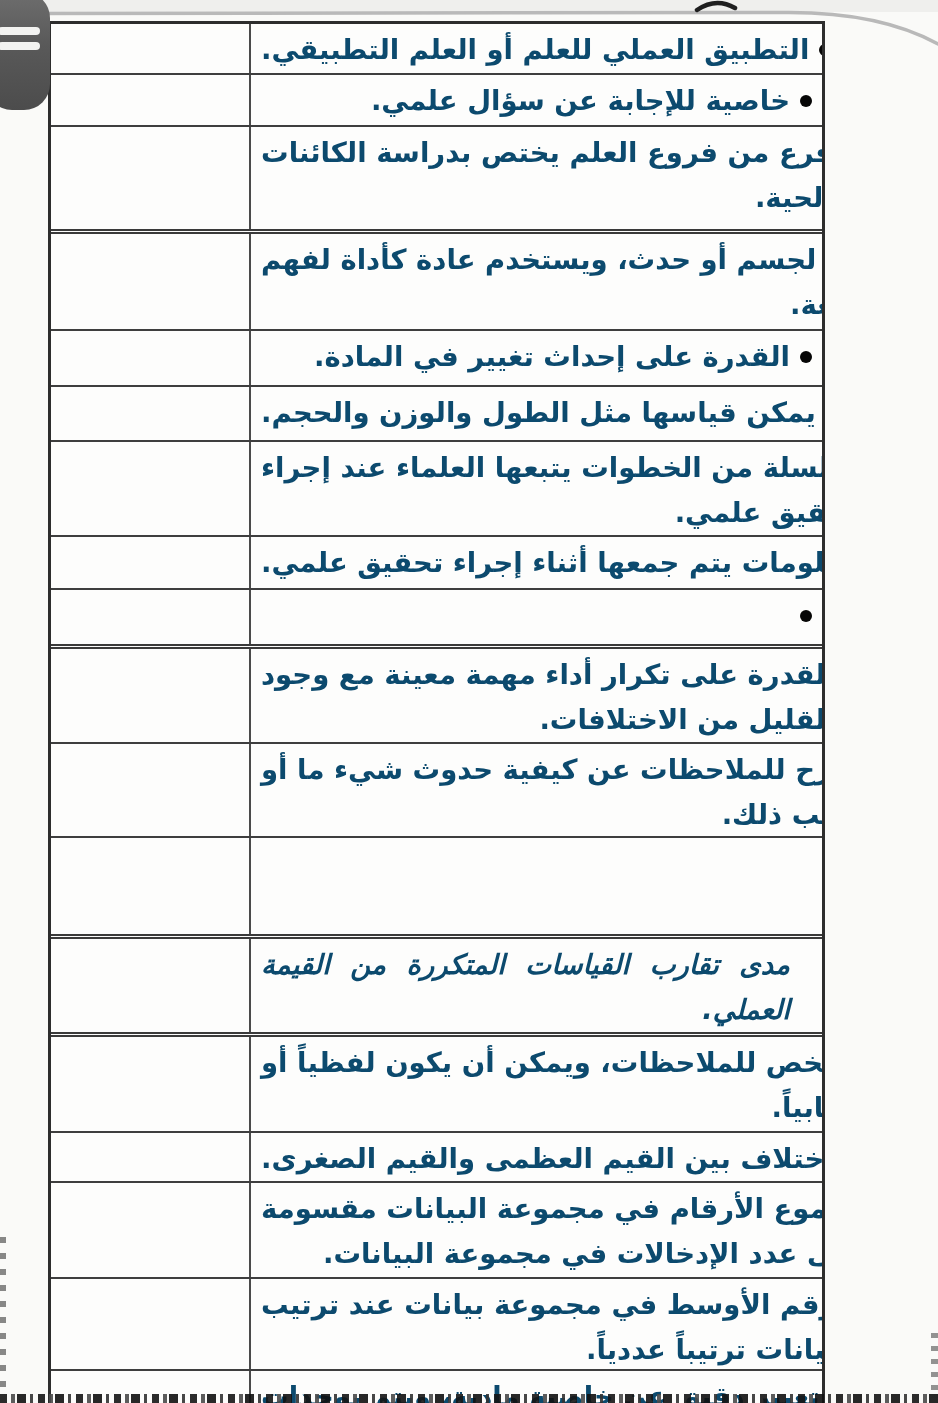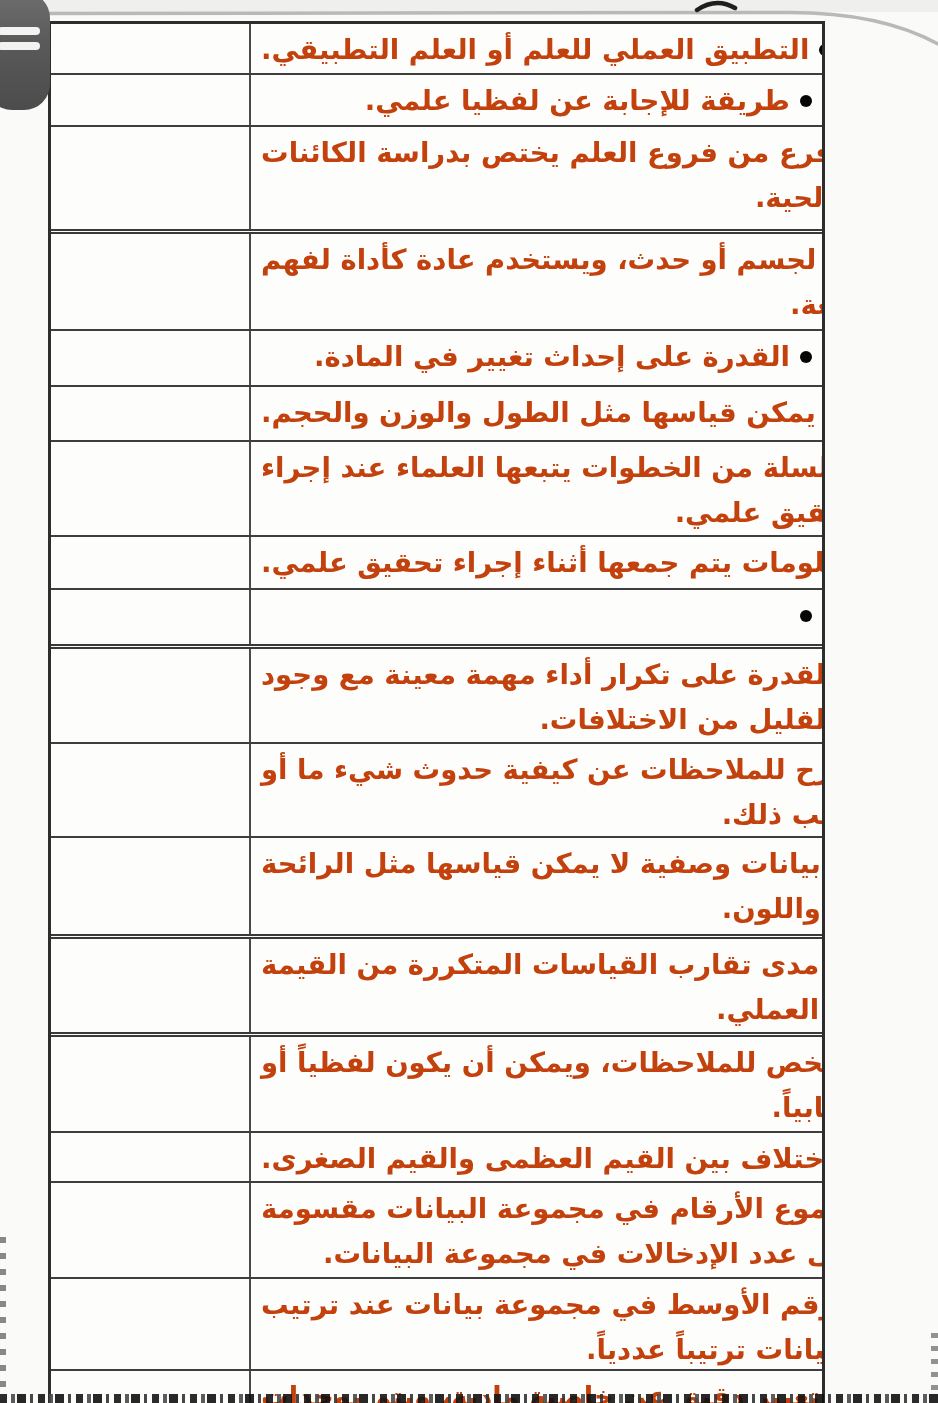--- a/index.html
+++ b/index.html
@@ -18,21 +18,21 @@
     background:#fdfdfc;
     box-sizing:content-box;
   }
   .row{display:flex;border-bottom:2px solid #3e3e3e;overflow:hidden;background:#fdfdfc}
   .row.dbl{border-bottom:5px double #3a3a3a}
   .row:last-child{border-bottom:none}
   .ans{flex:0 0 198px;border-right:2px solid #4a4a4a}
   .def{
     flex:1;position:relative;direction:rtl;
     padding:3px 32px 0 10px;
-    font-weight:700;font-size:27.5px;line-height:45px;color:#c2410c;
+    font-weight:700;font-size:27.5px;line-height:45px;color:#0c4a6e;
   }
   .bullet{
     position:absolute;right:10px;top:20px;width:12px;height:12px;
     border-radius:50%;background:#060606;
   }
   .line{white-space:nowrap;text-align:right}
   .line.j{text-align:justify;text-align-last:justify}
 
   
   .menu-fab{
@@ -82,21 +82,21 @@
       <div class="ans"></div>
       <div class="def">
         <span class="bullet"></span>
         <div class="line">التطبيق العملي للعلم أو العلم التطبيقي.</div>
       </div>
     </div>
     <div class="row" style="height: 50px;">
       <div class="ans"></div>
       <div class="def">
         <span class="bullet"></span>
-        <div class="line">طريقة للإجابة عن لفظيا علمي.</div>
+        <div class="line">خاصية للإجابة عن سؤال علمي.</div>
       </div>
     </div>
     <div class="row dbl" style="height: 102px;">
       <div class="ans"></div>
       <div class="def">
         <div class="line j">فرع من فروع العلم يختص بدراسة الكائنات</div>
         <div class="line">الحية.</div>
       </div>
     </div>
     <div class="row" style="height: 95px;">
@@ -147,26 +147,22 @@
     </div>
     <div class="row" style="height: 92px;">
       <div class="ans"></div>
       <div class="def">
         <div class="line j">شرح للملاحظات عن كيفية حدوث شيء ما أو</div>
         <div class="line">سبب ذلك.</div>
       </div>
     </div>
     <div class="row dbl" style="height: 96px;">
       <div class="ans"></div>
-      <div class="def">
-        <div class="line j">بيانات وصفية لا يمكن قياسها مثل الرائحة</div>
-        <div class="line">واللون.</div>
-      </div>
-    </div>
-    <div class="row dbl" style="height: 93px;">
+    </div>
+    <div class="row dbl" style="height: 93px; font-style: italic;">
       <div class="ans"></div>
       <div class="def">
         <div class="line j">مدى تقارب القياسات المتكررة من القيمة</div>
         <div class="line">العملي.</div>
       </div>
     </div>
     <div class="row" style="height: 94px;">
       <div class="ans"></div>
       <div class="def">
         <div class="line j">ملخص للملاحظات، ويمكن أن يكون لفظياً أو</div>

